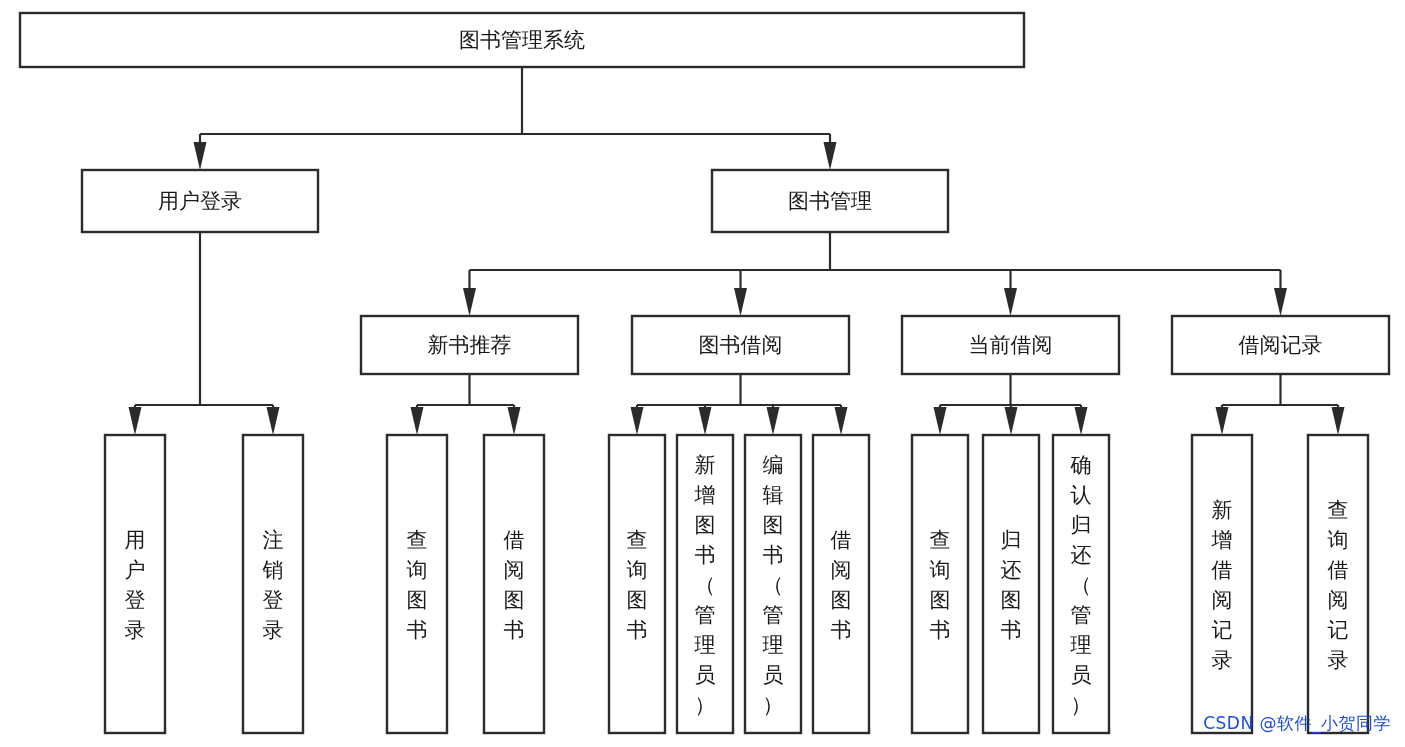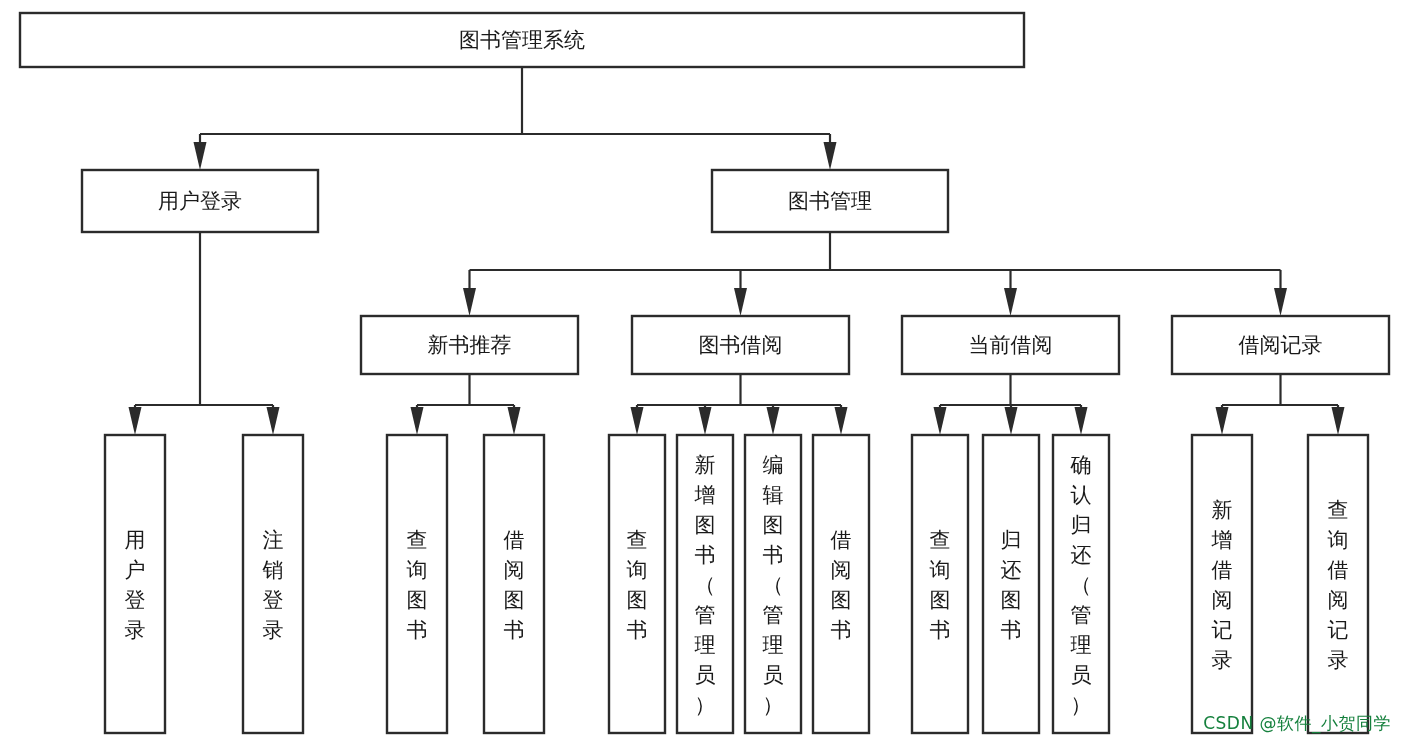--- a/index.html
+++ b/index.html
@@ -58,21 +58,21 @@
     fill: #1a1a1a;
     text-anchor: middle;
     white-space: pre;
   }
   .watermark {
     position: absolute;
     right: 14px;
     bottom: 6px;
     font-family: "DejaVu Sans", "Liberation Sans", sans-serif;
     font-size: 17px;
-    color: #15803d;
+    color: #1d4ed8;
     letter-spacing: 0.5px;
     user-select: none;
     pointer-events: none;
     white-space: nowrap;
   }
 </style>
 </head>
 <body>
 
 <div id="diagram-root">

